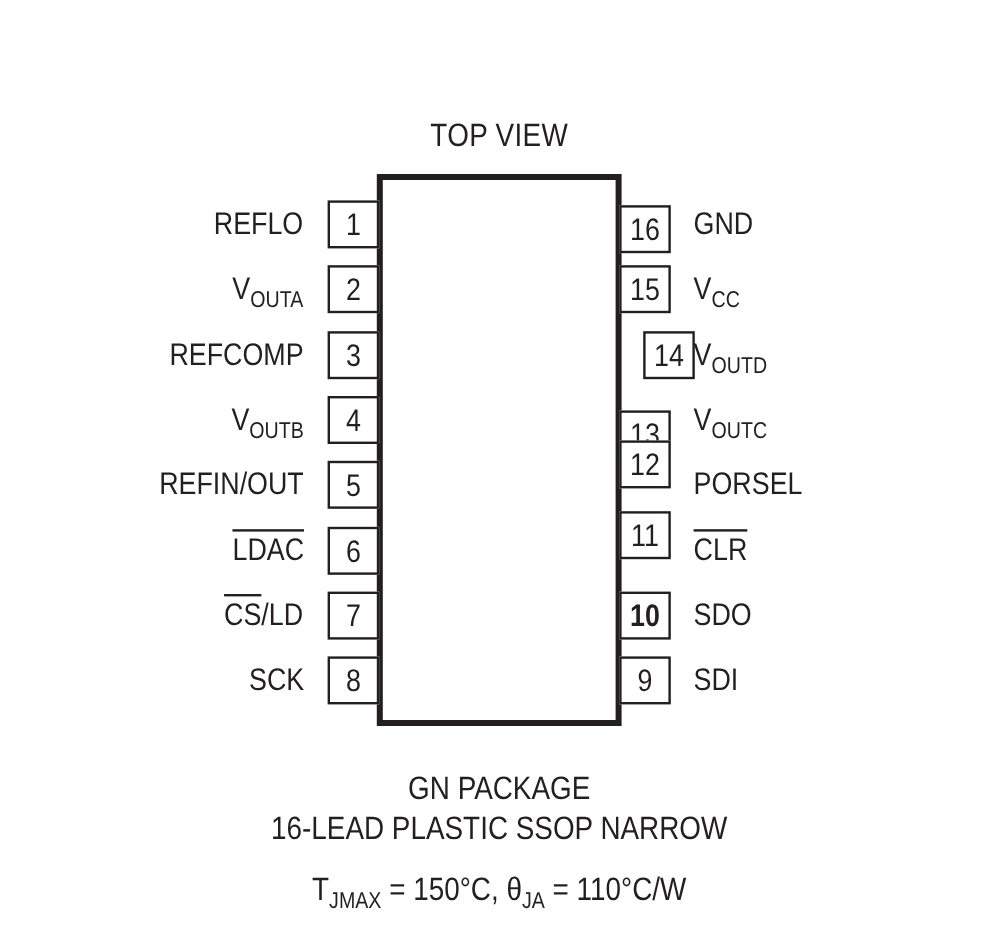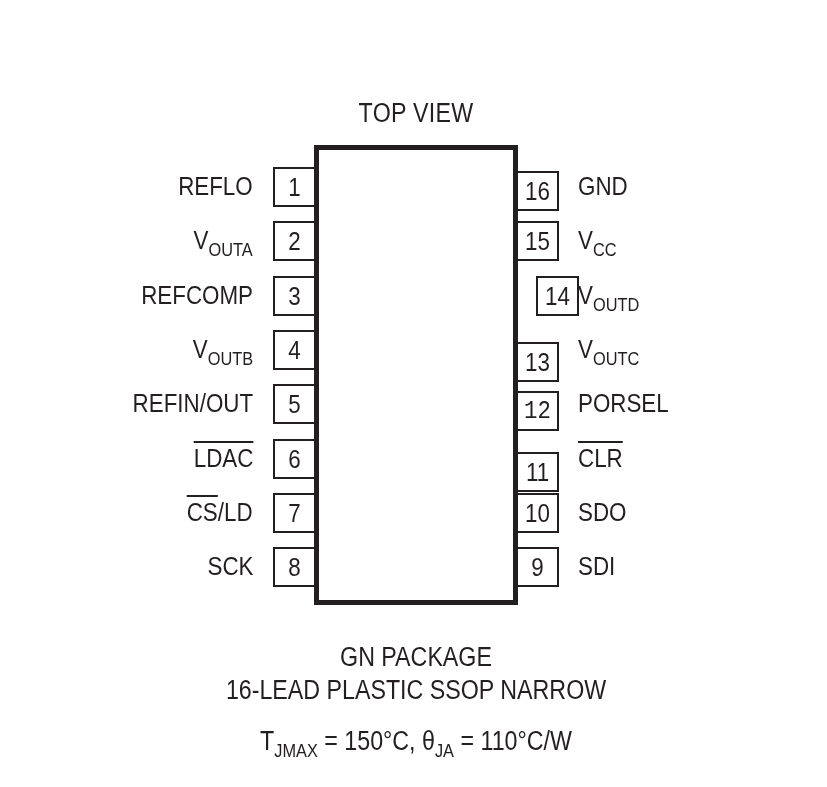--- a/index.html
+++ b/index.html
@@ -74,29 +74,29 @@
     </div>
     <div class="pin-label lbl-right" style="top: 222px;"><span class="ov"></span><span>V</span><span class="sub">CC</span></div>
     <div class="pin" style="left: 536px; top: 276px;">
       <div class="pin-num">14</div>
     </div>
     <div class="pin-label lbl-right" style="top: 277px;"><span class="ov"></span><span>V</span><span class="sub">OUTD</span></div>
     <div class="pin" style="left: 516px; top: 342px;">
       <div class="pin-num">13</div>
     </div>
     <div class="pin-label lbl-right" style="top: 331px;"><span class="ov"></span><span>V</span><span class="sub">OUTC</span></div>
-    <div class="pin" style="left: 516px; top: 391px; font-family: Liberation Mono, monospace;">
+    <div class="pin" style="left: 516px; top: 367px;">
       <div class="pin-num">12</div>
     </div>
     <div class="pin-label lbl-right" style="top: 385px;"><span class="ov"></span><span>PORSEL</span><span class="sub"></span></div>
-    <div class="pin" style="left: 516px; top: 452px;">
+    <div class="pin" style="left: 516px; top: 426px;">
       <div class="pin-num">11</div>
     </div>
     <div class="pin-label lbl-right" style="top: 440px;"><span class="ov">CLR</span><span></span><span class="sub"></span></div>
-    <div class="pin" style="left: 516px; top: 493px;">
+    <div class="pin" style="left: 516px; top: 493px; font-weight: bold;">
       <div class="pin-num">10</div>
     </div>
     <div class="pin-label lbl-right" style="top: 494px;"><span class="ov"></span><span>SDO</span><span class="sub"></span></div>
     <div class="pin" style="left: 516px; top: 547px;">
       <div class="pin-num">9</div>
     </div>
     <div class="pin-label lbl-right" style="top: 548px;"><span class="ov"></span><span>SDI</span><span class="sub"></span></div>
   </div>
 
 <div class="abs caption cap1">GN PACKAGE</div>

